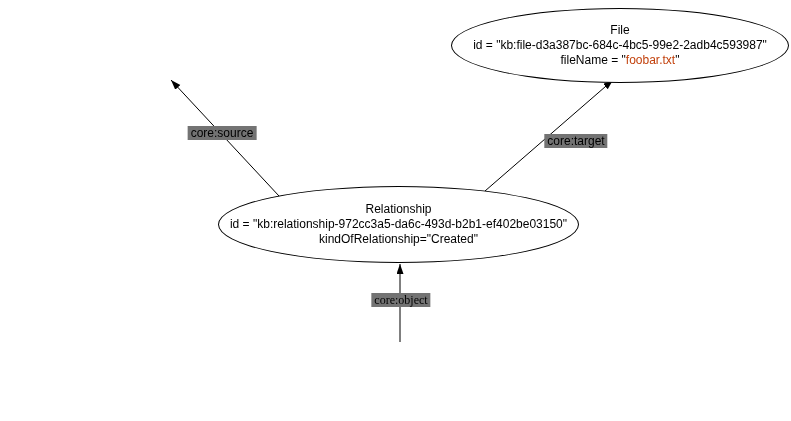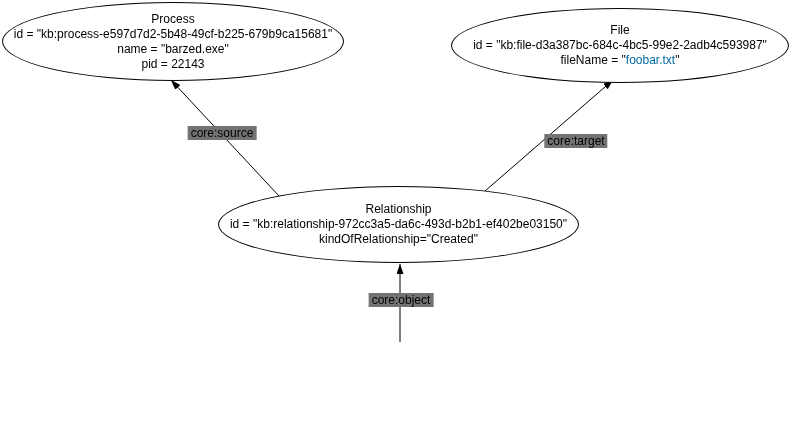--- a/index.html
+++ b/index.html
@@ -38,21 +38,21 @@
   #node-annotation   { left: 222px; top: 341px; width: 361px; height: 77px; }
   .edge-label {
     position: absolute;
     transform: translate(-50%, -50%);
     background: #737373;
     padding: 0 3px;
     font-size: 12px;
     line-height: 14px;
     white-space: nowrap;
   }
-  .link-value { color: #0369a1; }
+  .link-value { color: #c2410c; }
 </style>
 </head>
 <body>
 
 <div class="canvas">
 
   <svg class="edges" width="791" height="421" viewBox="0 0 791 421">
     <defs>
       <marker id="arrowhead" markerWidth="12" markerHeight="9" refX="10" refY="3.5" orient="auto" markerUnits="userSpaceOnUse">
         <path d="M0,0 L10,3.5 L0,7 Z" fill="#000000"></path>
@@ -60,28 +60,22 @@
     </defs>
     <line x1="279" y1="196" x2="171" y2="80" stroke="#000000" stroke-width="1" marker-end="url(#arrowhead)"></line>
     <line x1="485" y1="191" x2="613" y2="80" stroke="#000000" stroke-width="1" marker-end="url(#arrowhead)"></line>
     <line x1="400" y1="342" x2="400" y2="264" stroke="#000000" stroke-width="1" marker-end="url(#arrowhead)"></line>
   </svg>
 
   <div class="edge-label" style="left:222px; top:133px;">core:source</div>
 
   <div class="edge-label" style="left:576px; top:133px;margin-top:8px;">core:target</div>
 
-  <div class="edge-label" style="left:401px; top:300px;">core:object</div>
+  <div class="edge-label" style="left:401px; top:300px;font-family:Liberation Serif, serif;">core:object</div>
 
-  <div class="node" id="node-process">
-    <div>Process</div>
-    <div>id = "kb:process-e597d7d2-5b48-49cf-b225-679b9ca15681"</div>
-    <div>name = "barzed.exe"</div>
-    <div>pid = 22143</div>
-  </div>
 
   <div class="node" id="node-file">
     <div>File</div>
     <div>id = "kb:file-d3a387bc-684c-4bc5-99e2-2adb4c593987"</div>
     <div>
       <span>fileName = "</span><span class="link-value">foobar.txt</span><span>"</span>
     </div>
   </div>
 
   <div class="node" id="node-relationship">

